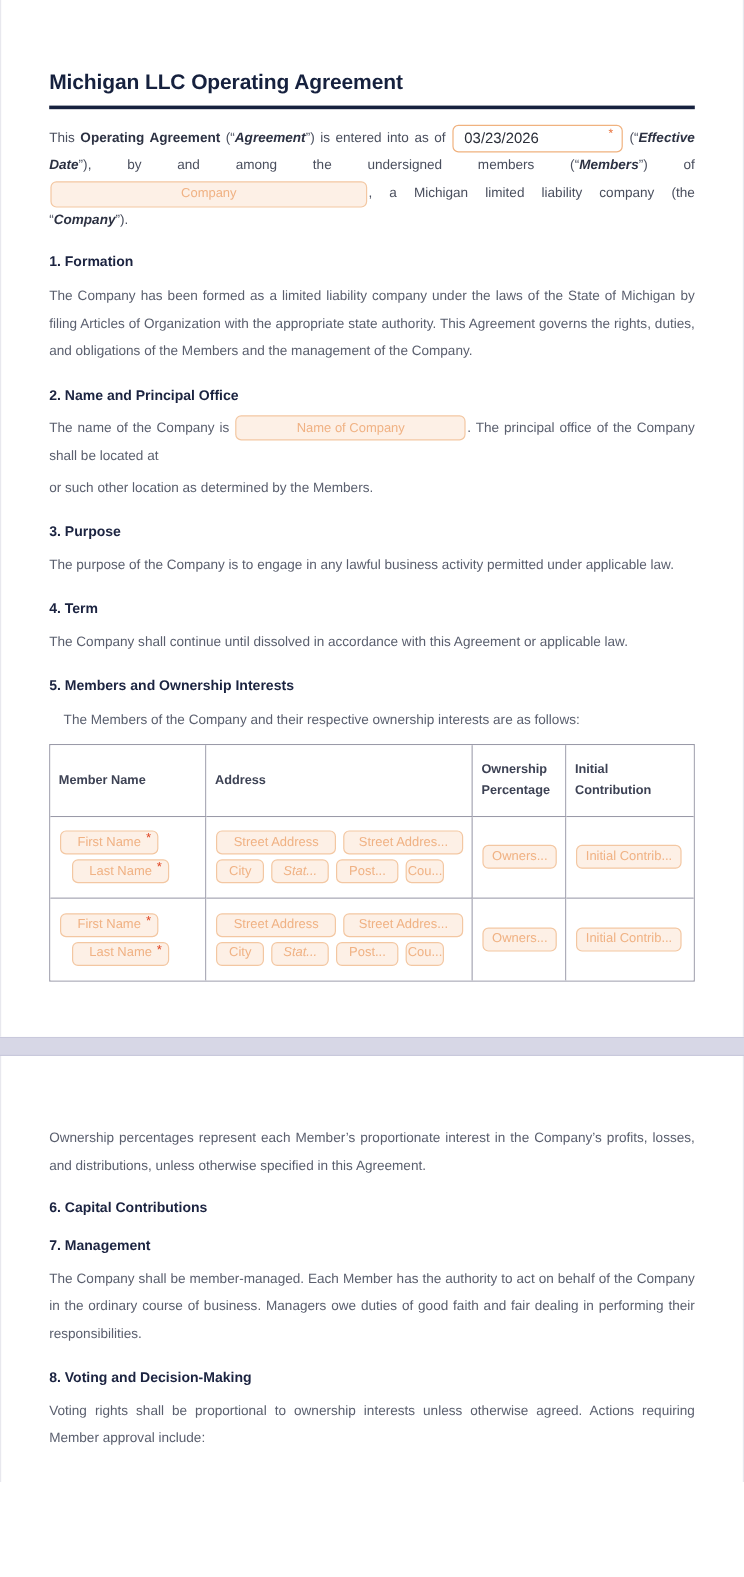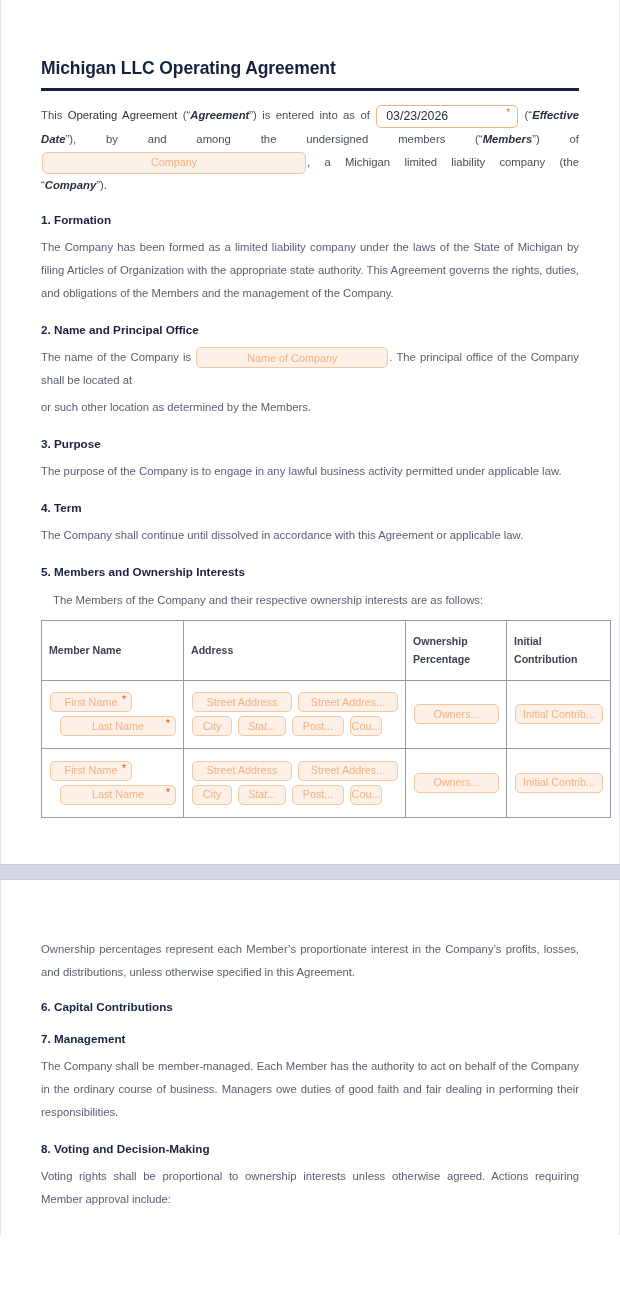--- a/index.html
+++ b/index.html
@@ -57,21 +57,21 @@
   
   p.body {
     font-size: 11.3px;
     line-height: 23px;
     color: #5a5f6e;
     margin: 0 0 4px 0;
     text-align: justify;
     text-justify: inter-word;
   }
   p.body.lead { color: #4a4f5e; }
-  p.body b { color: #2c3142; font-weight: normal; }
+  p.body b { color: #2c3142; font-weight: bold; }
   p.body .bi { font-weight: bold; font-style: italic; color: #2c3142; }
 
   h2.section {
     font-size: 11.7px;
     font-weight: bold;
     color: #1b2340;
     margin: 17px 0 9px 0;
     line-height: 1.3;
   }
   h2.section:first-of-type { margin-top: 15px; }
@@ -159,33 +159,33 @@
     vertical-align: middle;
   }
   .col-name { width: 140px; }
   .col-addr { width: 216px; }
   .col-own  { width:  77px; }
   .col-con  { width: 107px; }
 
   td.mem-cell { height: 68px; }
   .namestack { display: flex; flex-direction: column; gap: 4px; align-items: flex-start; }
   .namestack .fld { width: 82px; }
-  .namestack .fld.last { width: 116px; margin-left: 11px; }
+  .namestack .fld.last { width: 81px; margin-left: 11px; }
   .namestack .fld .req { color: #e04b2a; }
 
   .addrstack { display: flex; flex-direction: column; gap: 4px; }
   .addrline { display: flex; gap: 4px; }
   .addrstack .fld.s1 { width: 100px; }
   .addrstack .fld.s2 { width: 100px; }
   .addrstack .fld.c  { width: 40px; }
   .addrstack .fld.st { width: 48px; font-style: italic; }
   .addrstack .fld.po { width: 52px; }
   .addrstack .fld.co { width: 32px; }
 
-  .fld.own { width: 85px; }
+  .fld.own { width: 62px; }
   .fld.con { width: 88px; }
 
   .caption {
     font-size: 11.3px;
     line-height: 23px;
     color: #5a5f6e;
     margin: 0 0 2px 12px;
   }
 </style>
 </head>

